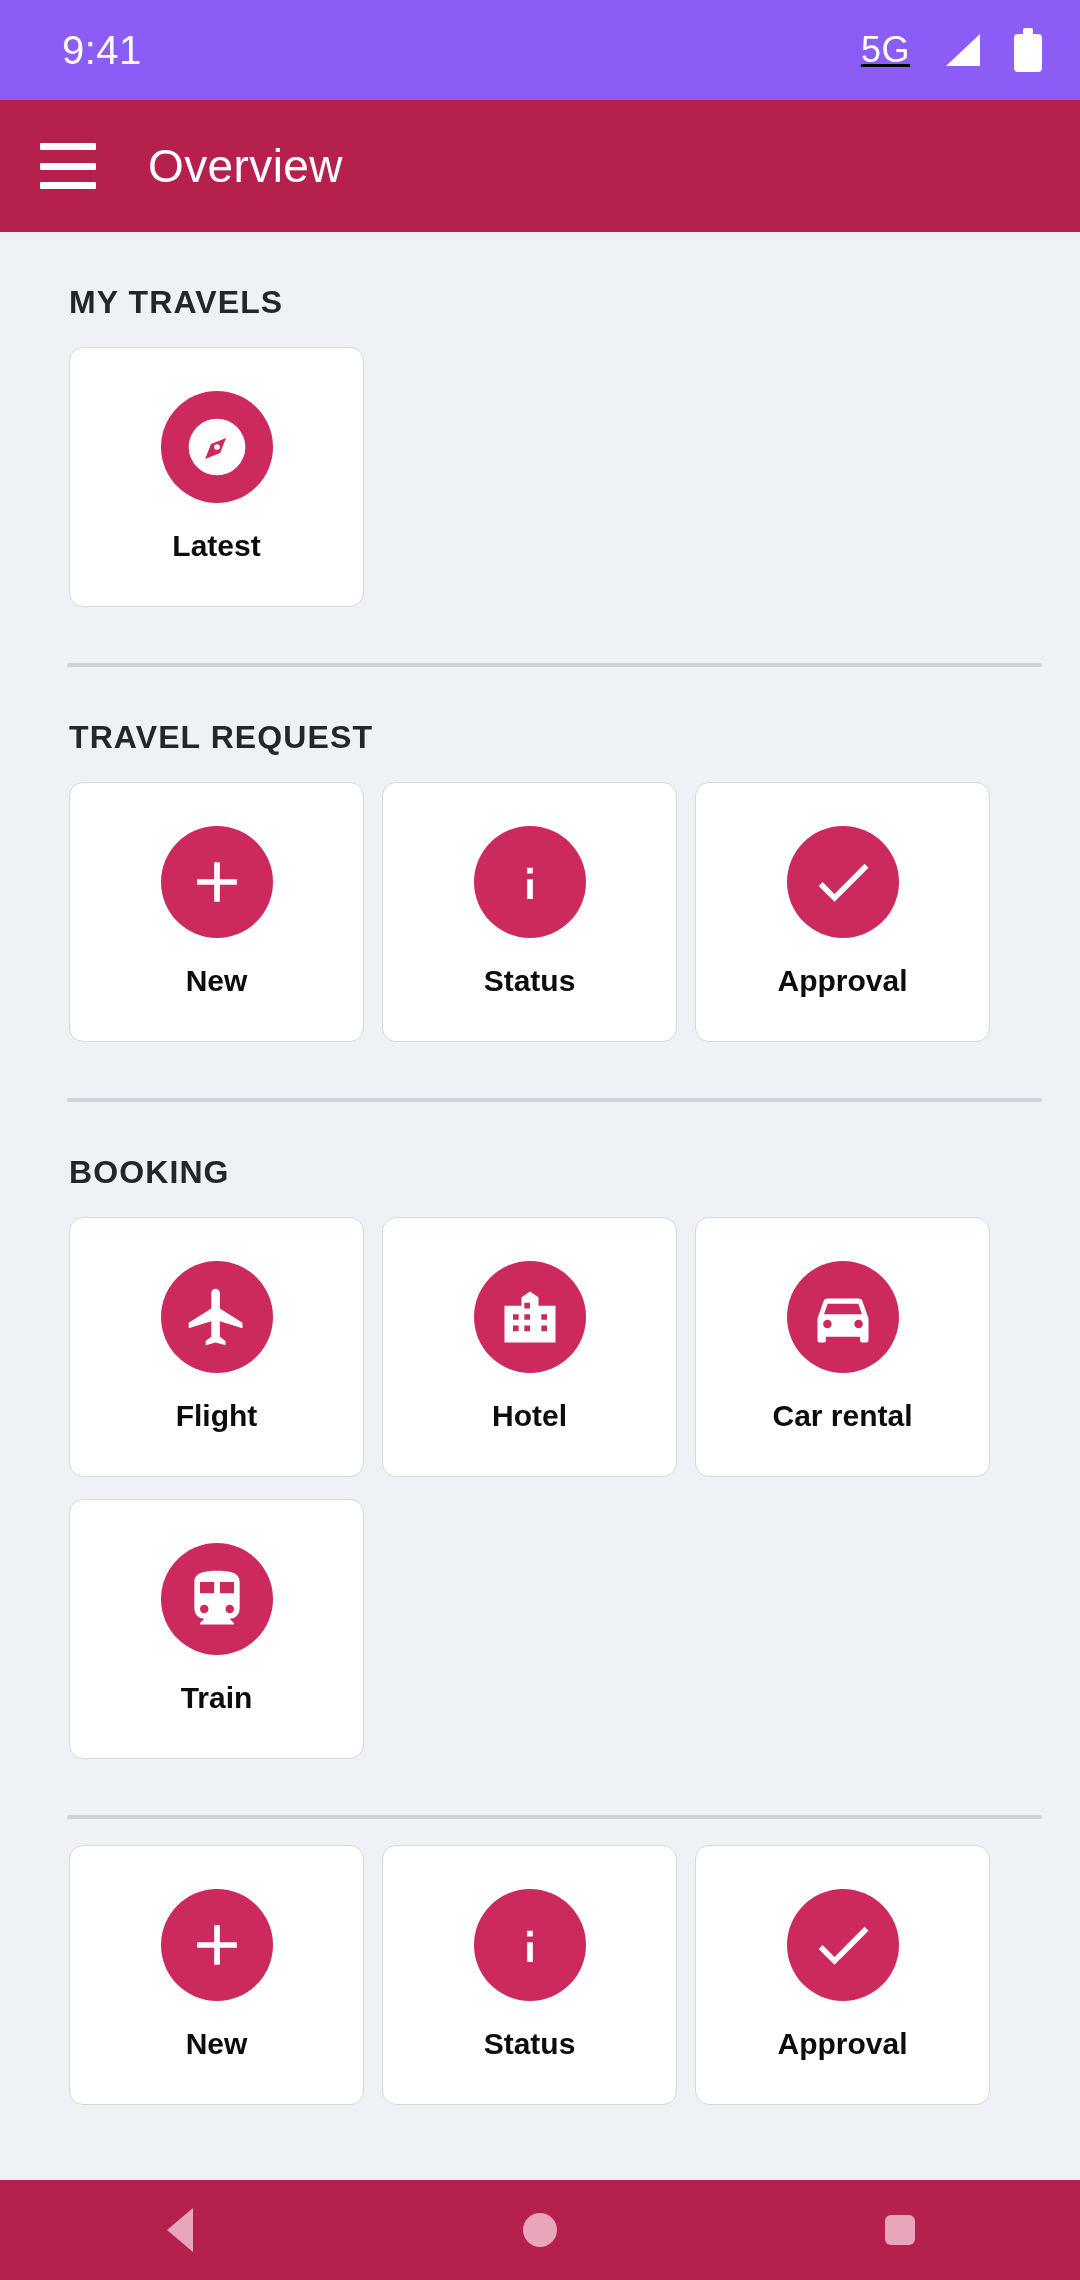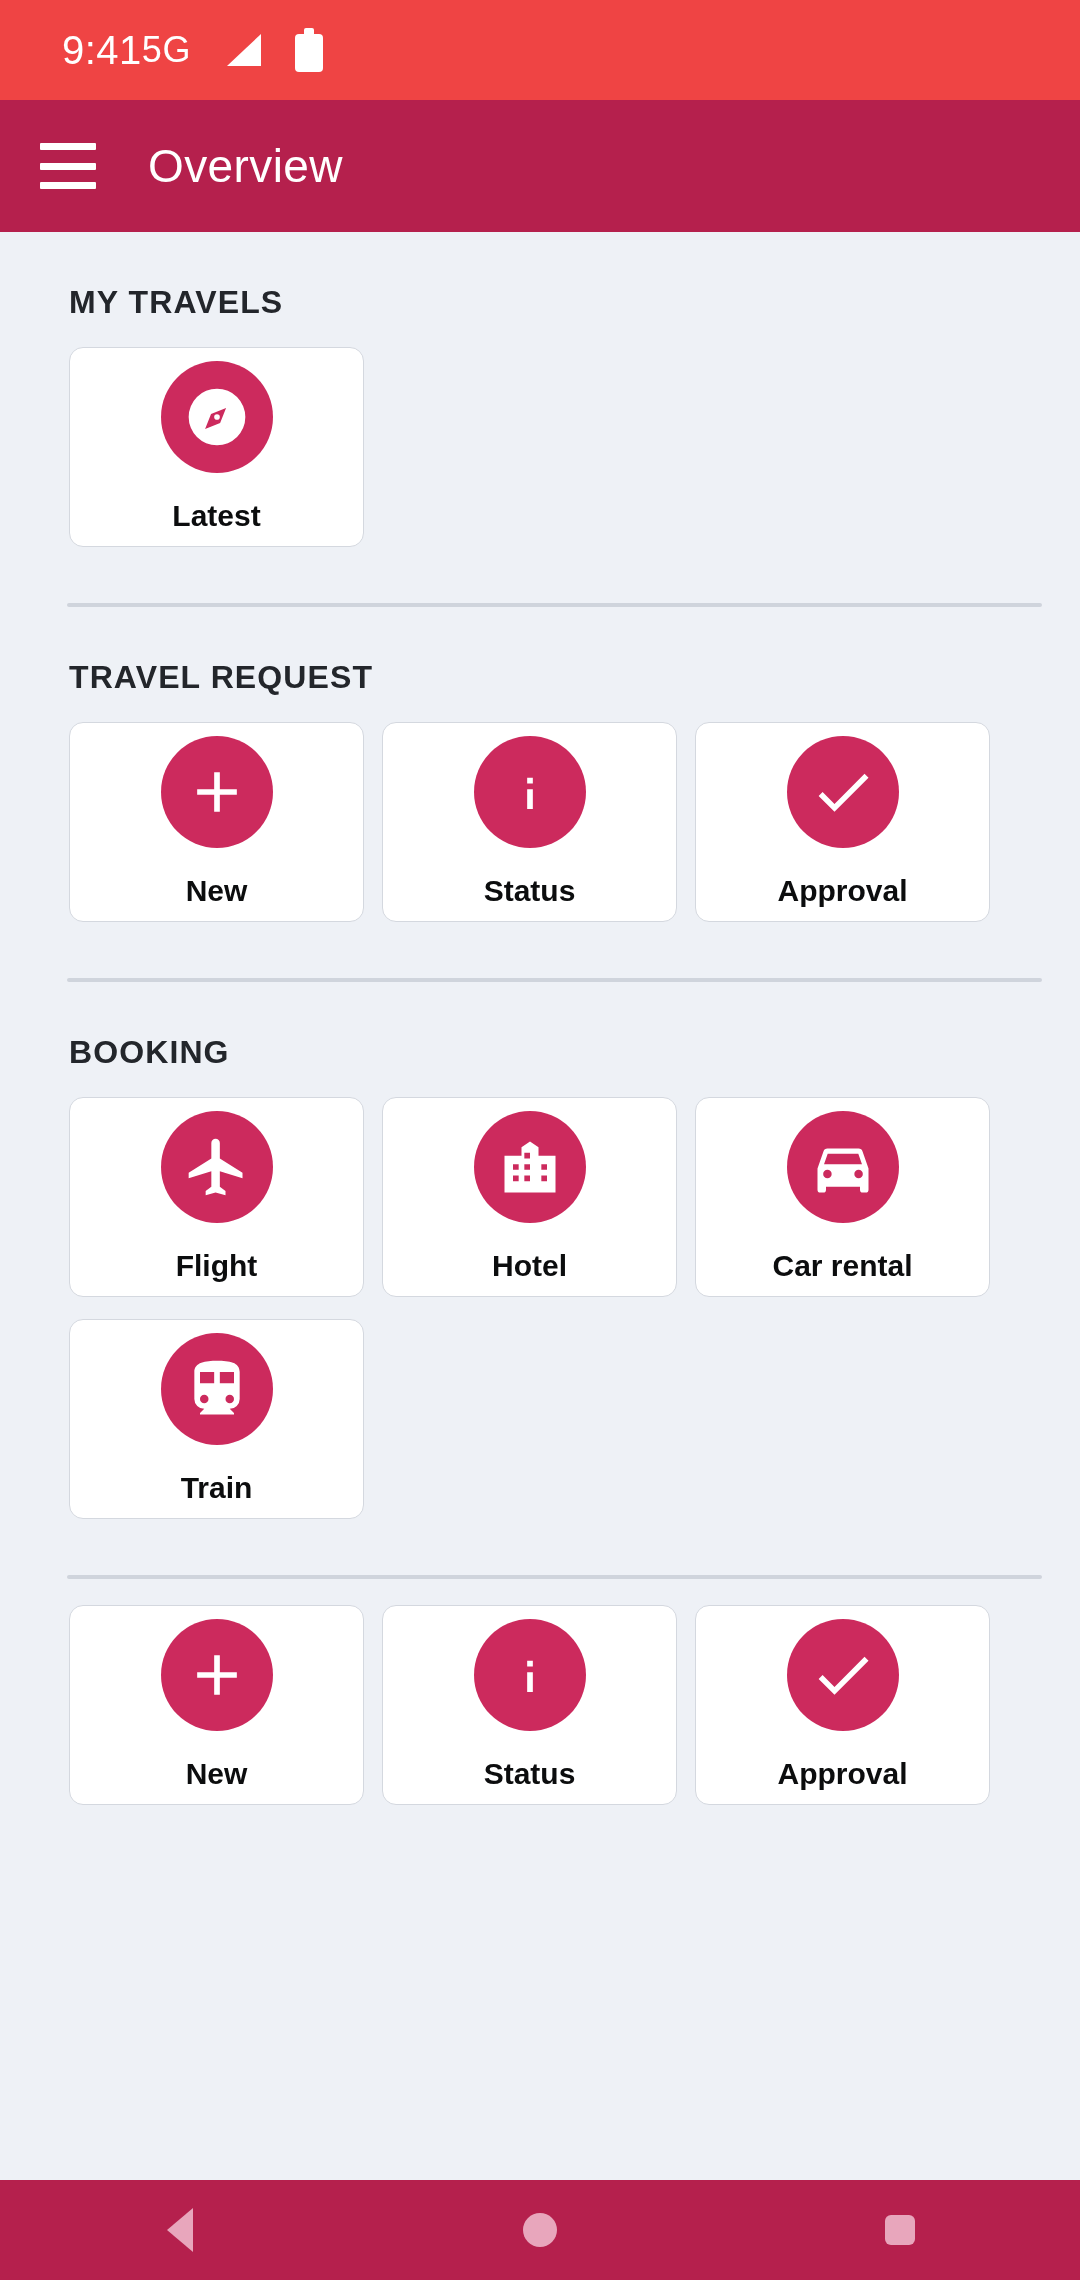--- a/index.html
+++ b/index.html
@@ -6,26 +6,26 @@
   html,body{
     width:1080px; height:2280px;
     background:#EEF1F6;
     font-family:"Liberation Sans", sans-serif;
     overflow:hidden;
   }
   .phone{ position:relative; width:1080px; height:2280px; background:#EEF1F6; }
 
   
   .statusbar{
-    height:100px; background:#ef4444;
-    display:flex; align-items:center; justify-content:flex-start;
+    height:100px; background:#8b5cf6;
+    display:flex; align-items:center; justify-content:space-between;
     padding:0 38px 0 62px;
   }
   .clock{ color:#fff; font-size:40px; letter-spacing:.5px; }
-  .sb-right{ display:flex; align-items:center; gap:32px; }
+  .sb-right{ display:flex; align-items:center; gap:32px;text-decoration:underline; }
   .net-label{ color:#fff; font-size:36px; letter-spacing:.5px; }
   .signal{ width:40px; height:36px; }
   .signal .tri{ fill:#fff; }
   .battery{ position:relative; width:28px; height:44px; }
   .battery .body{
     position:absolute; bottom:0; left:0; width:28px; height:38px;
     background:#fff; border-radius:4px;
   }
   .battery .cap{
     position:absolute; top:0; left:9px; width:10px; height:8px;
@@ -52,21 +52,21 @@
   .section{ padding:0; }
   .section-title{
     font-size:32px; font-weight:700; color:#23262B;
     letter-spacing:1.1px; padding:0 0 0 40px; margin-top:52px;
   }
   .grid{
     display:flex; flex-wrap:wrap; gap:0 18px;
     padding:0 40px; margin-top:26px;
   }
   .card{
-    width:295px; height:200px; background:#fff;
+    width:295px; height:260px; background:#fff;
     border:1.5px solid #D4D8DF; border-radius:14px;
     display:flex; flex-direction:column;
     align-items:center; justify-content:center;
     cursor:pointer; margin-bottom:22px;
   }
   .icon-circle{
     width:112px; height:112px; border-radius:50%;
     background:#CC2A5D; display:flex; align-items:center; justify-content:center;
     margin-bottom:26px;
   }

